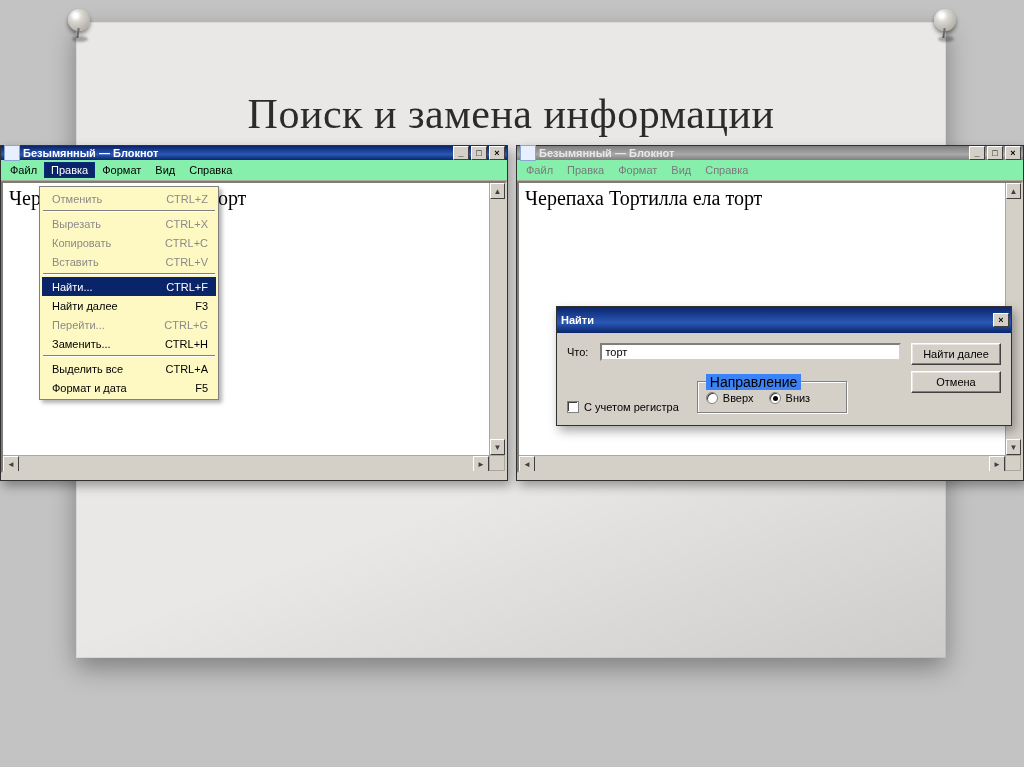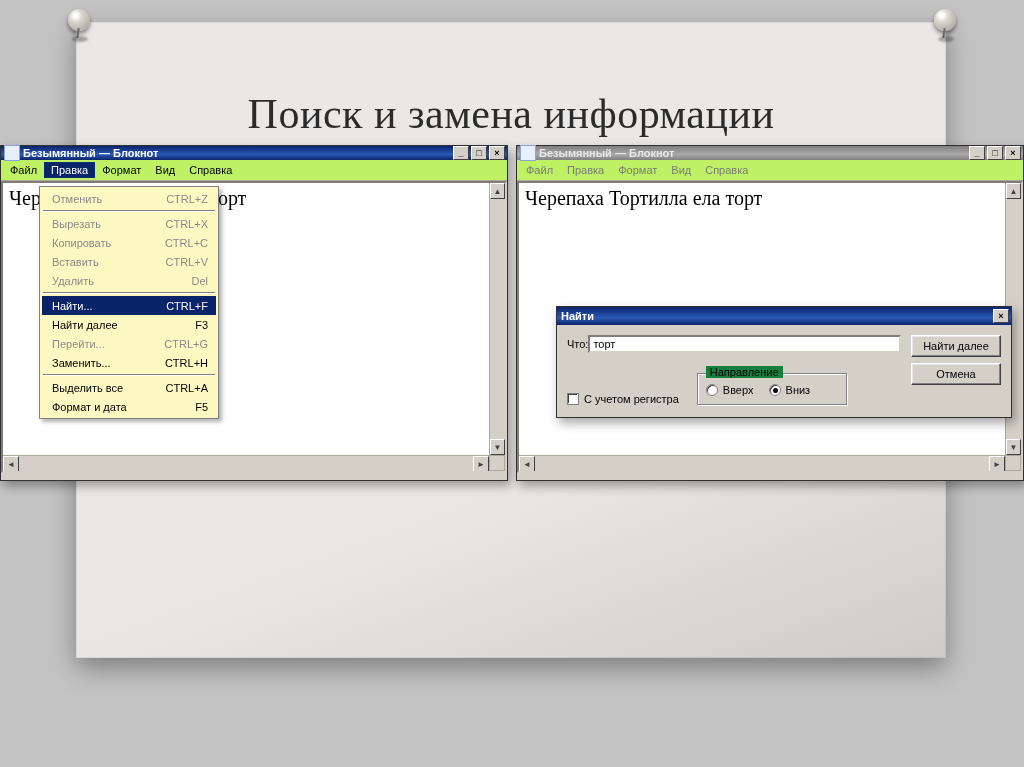--- a/index.html
+++ b/index.html
@@ -70,21 +70,21 @@
   .titlebar .spacer{flex:1;}
   .winbtn{
     width:16px;height:14px;margin-left:2px;
     background:#d4d0c8;
     border:1px solid #fff;
     border-right-color:#404040;border-bottom-color:#404040;
     display:flex;align-items:center;justify-content:center;
     font-size:9px;font-weight:bold;color:#000;
   }
   .menubar{
-    background:#bef264;
+    background:#86efac;
     border-bottom:1px solid #aca899;
     display:flex;
     padding:2px 2px;
     font-size:11px;
   }
   .menuitem{
     padding:2px 7px;
     color:#000;
   }
   .menuitem.open{
@@ -144,39 +144,39 @@
   .dropdown hr{border:none;border-top:1px solid #808080;border-bottom:1px solid #fff;margin:2px 1px;}
 
   
   .dialog{
     position:absolute;
     background:#d4d0c8;
     border:1px solid #313131;
     box-shadow:3px 5px 10px rgba(0,0,0,.35);
   }
   .dlgbody{padding:10px 10px 12px 10px; position:relative; font-size:11px;}
-  .field-row{display:flex;align-items:center;gap:0;}
+  .field-row{display:flex;align-items:center;gap:12px;}
   .textfield{
     flex:1;height:18px;background:#fff;border:2px inset #d4d0c8;padding:0 3px;font-size:11px;
   }
   .btn3d{
     min-width:90px;height:22px;
     background:#d4d0c8;
     border:1px solid #fff;border-right-color:#404040;border-bottom-color:#404040;
     box-shadow:inset -1px -1px 0 #808080, inset 1px 1px 0 #e8e8e8;
     font-size:11px;
     display:flex;align-items:center;justify-content:center;
     padding:0 8px;
   }
   .groupbox{
     position:relative;border:1px solid #808080;box-shadow:inset 1px 1px 0 #fff, 1px 1px 0 #fff;
     padding:10px 8px 6px 8px;margin-top:12px;
   }
   .groupbox .legend{
-    position:absolute;top:-8px;left:8px;background:#15803d;padding:0 4px;font-size:11px;
+    position:absolute;top:-8px;left:8px;background:#3b82f6;padding:0 4px;font-size:14px;
   }
   .checkbox, .radio{
     display:inline-flex;align-items:center;gap:5px;font-size:11px;
   }
   .checkbox .box{width:12px;height:12px;background:#fff;border:1px solid #808080;box-shadow:inset -1px -1px 0 #fff, inset 1px 1px 0 #404040;}
   .radio .circle{width:12px;height:12px;border-radius:50%;background:#fff;border:1px solid #808080;box-shadow:inset -1px -1px 0 #fff, inset 1px 1px 0 #404040;position:relative;}
   .radio.checked .circle::after{content:"";position:absolute;left:3px;top:3px;width:5px;height:5px;border-radius:50%;background:#000;}
 </style>
 </head>
 <body>
@@ -237,24 +237,20 @@
         <span class="sc">CTRL+X</span>
       </div>
       <div class="row disabled">
         <span class="lbl">Копировать</span>
         <span class="sc">CTRL+C</span>
       </div>
       <div class="row disabled">
         <span class="lbl">Вставить</span>
         <span class="sc">CTRL+V</span>
       </div>
-      <div class="row disabled">
-        <span class="lbl">Удалить</span>
-        <span class="sc">Del</span>
-      </div>
       <hr>
       <div class="row highlight">
         <span class="lbl">Найти...</span>
         <span class="sc">CTRL+F</span>
       </div>
       <div class="row">
         <span class="lbl">Найти далее</span>
         <span class="sc">F3</span>
       </div>
       <div class="row disabled">
@@ -303,21 +299,21 @@
     <div class="scrollh">
       <div class="btn">◄</div>
       <div style="flex:1"></div>
       <div class="btn">►</div>
     </div>
     <div class="corner"></div>
   </div>
 </div>
 
 <div class="dialog" style="left:556px; top:306px; width:456px;">
-  <div class="titlebar active" style="height:18px;">
+  <div class="titlebar active" style="height:26px;">
     <span>Найти</span>
     <span class="spacer"></span>
     <span class="winbtn">×</span>
   </div>
   <div class="dlgbody">
     <div style="display:flex; gap:10px; align-items:flex-start;">
       <div style="flex:1;">
         <div class="field-row">
           <span>Что:</span>
           <input class="textfield" value="торт" style="">

